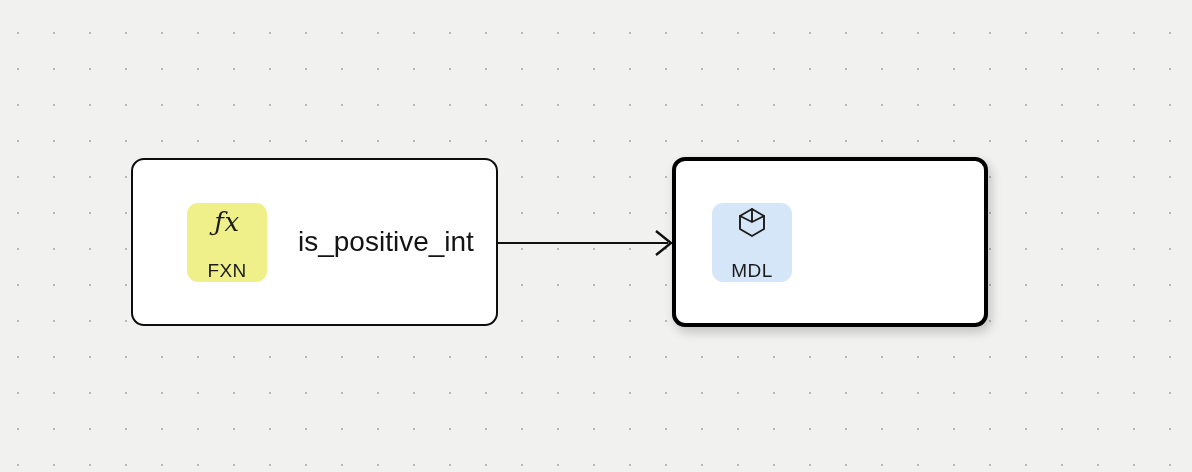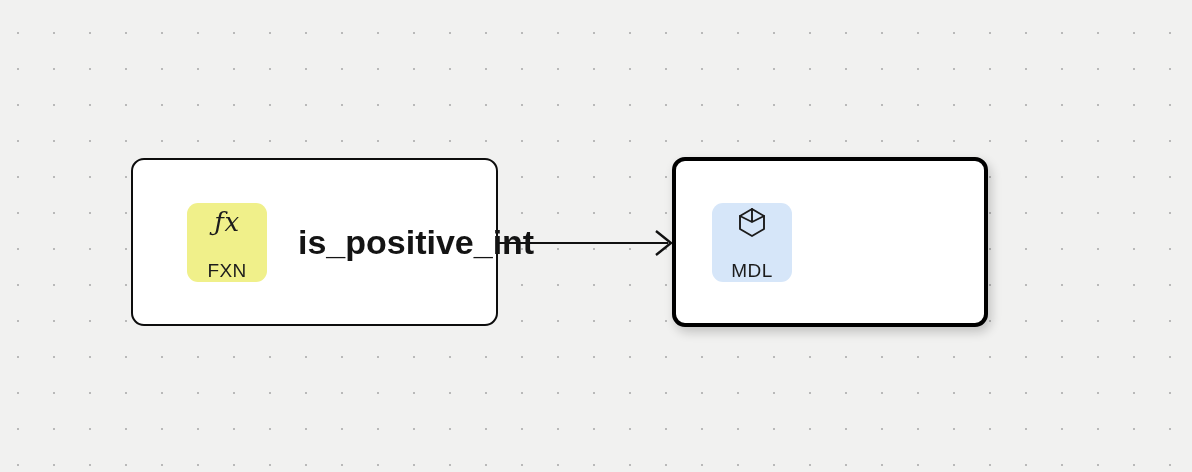--- a/index.html
+++ b/index.html
@@ -93,24 +93,23 @@
   .badge-abbr {
     font-size: 19px;
     color: #1c1c1c;
     letter-spacing: 0.4px;
     line-height: 1;
     margin-top: 22px;
   }
 
   
   .node-title {
-    font-size: 34px;
+    font-size: 28px;
     color: #141414;
     white-space: nowrap;
-    font-weight: bold;
   }
   #node-fxn .node-title { margin-left: 31px; }
   #node-mdl .node-title { margin-left: 32px; }
 
   
   #edge-layer {
     position: absolute;
     left: 0;
     top: 0;
     width: 1192px;

